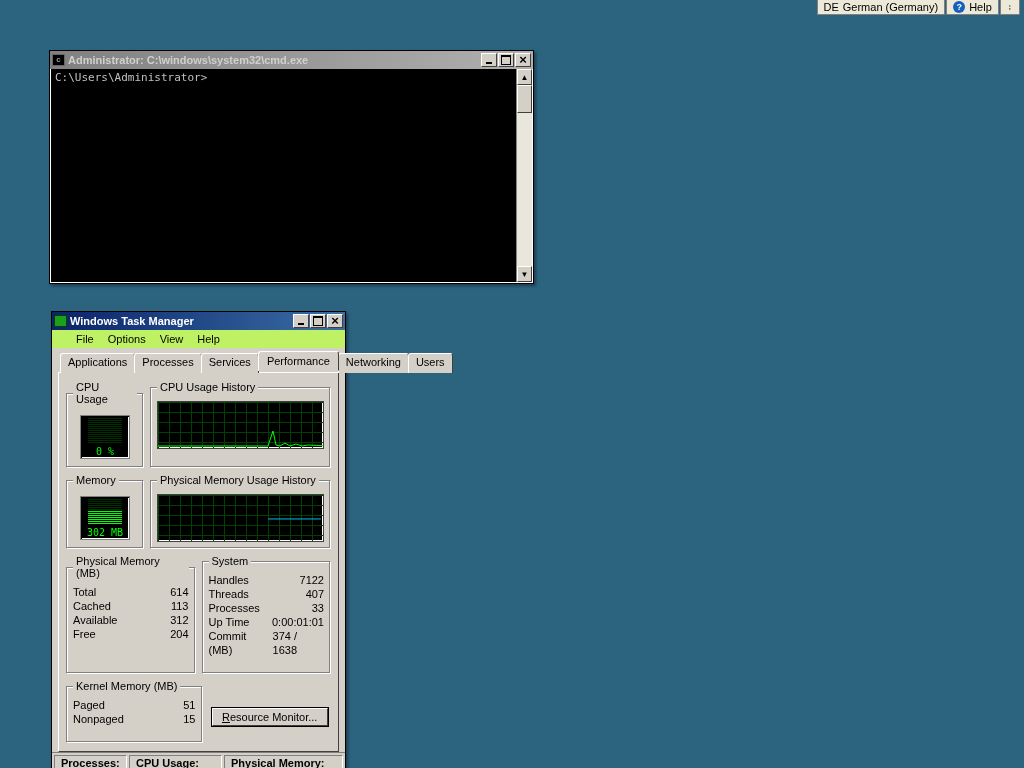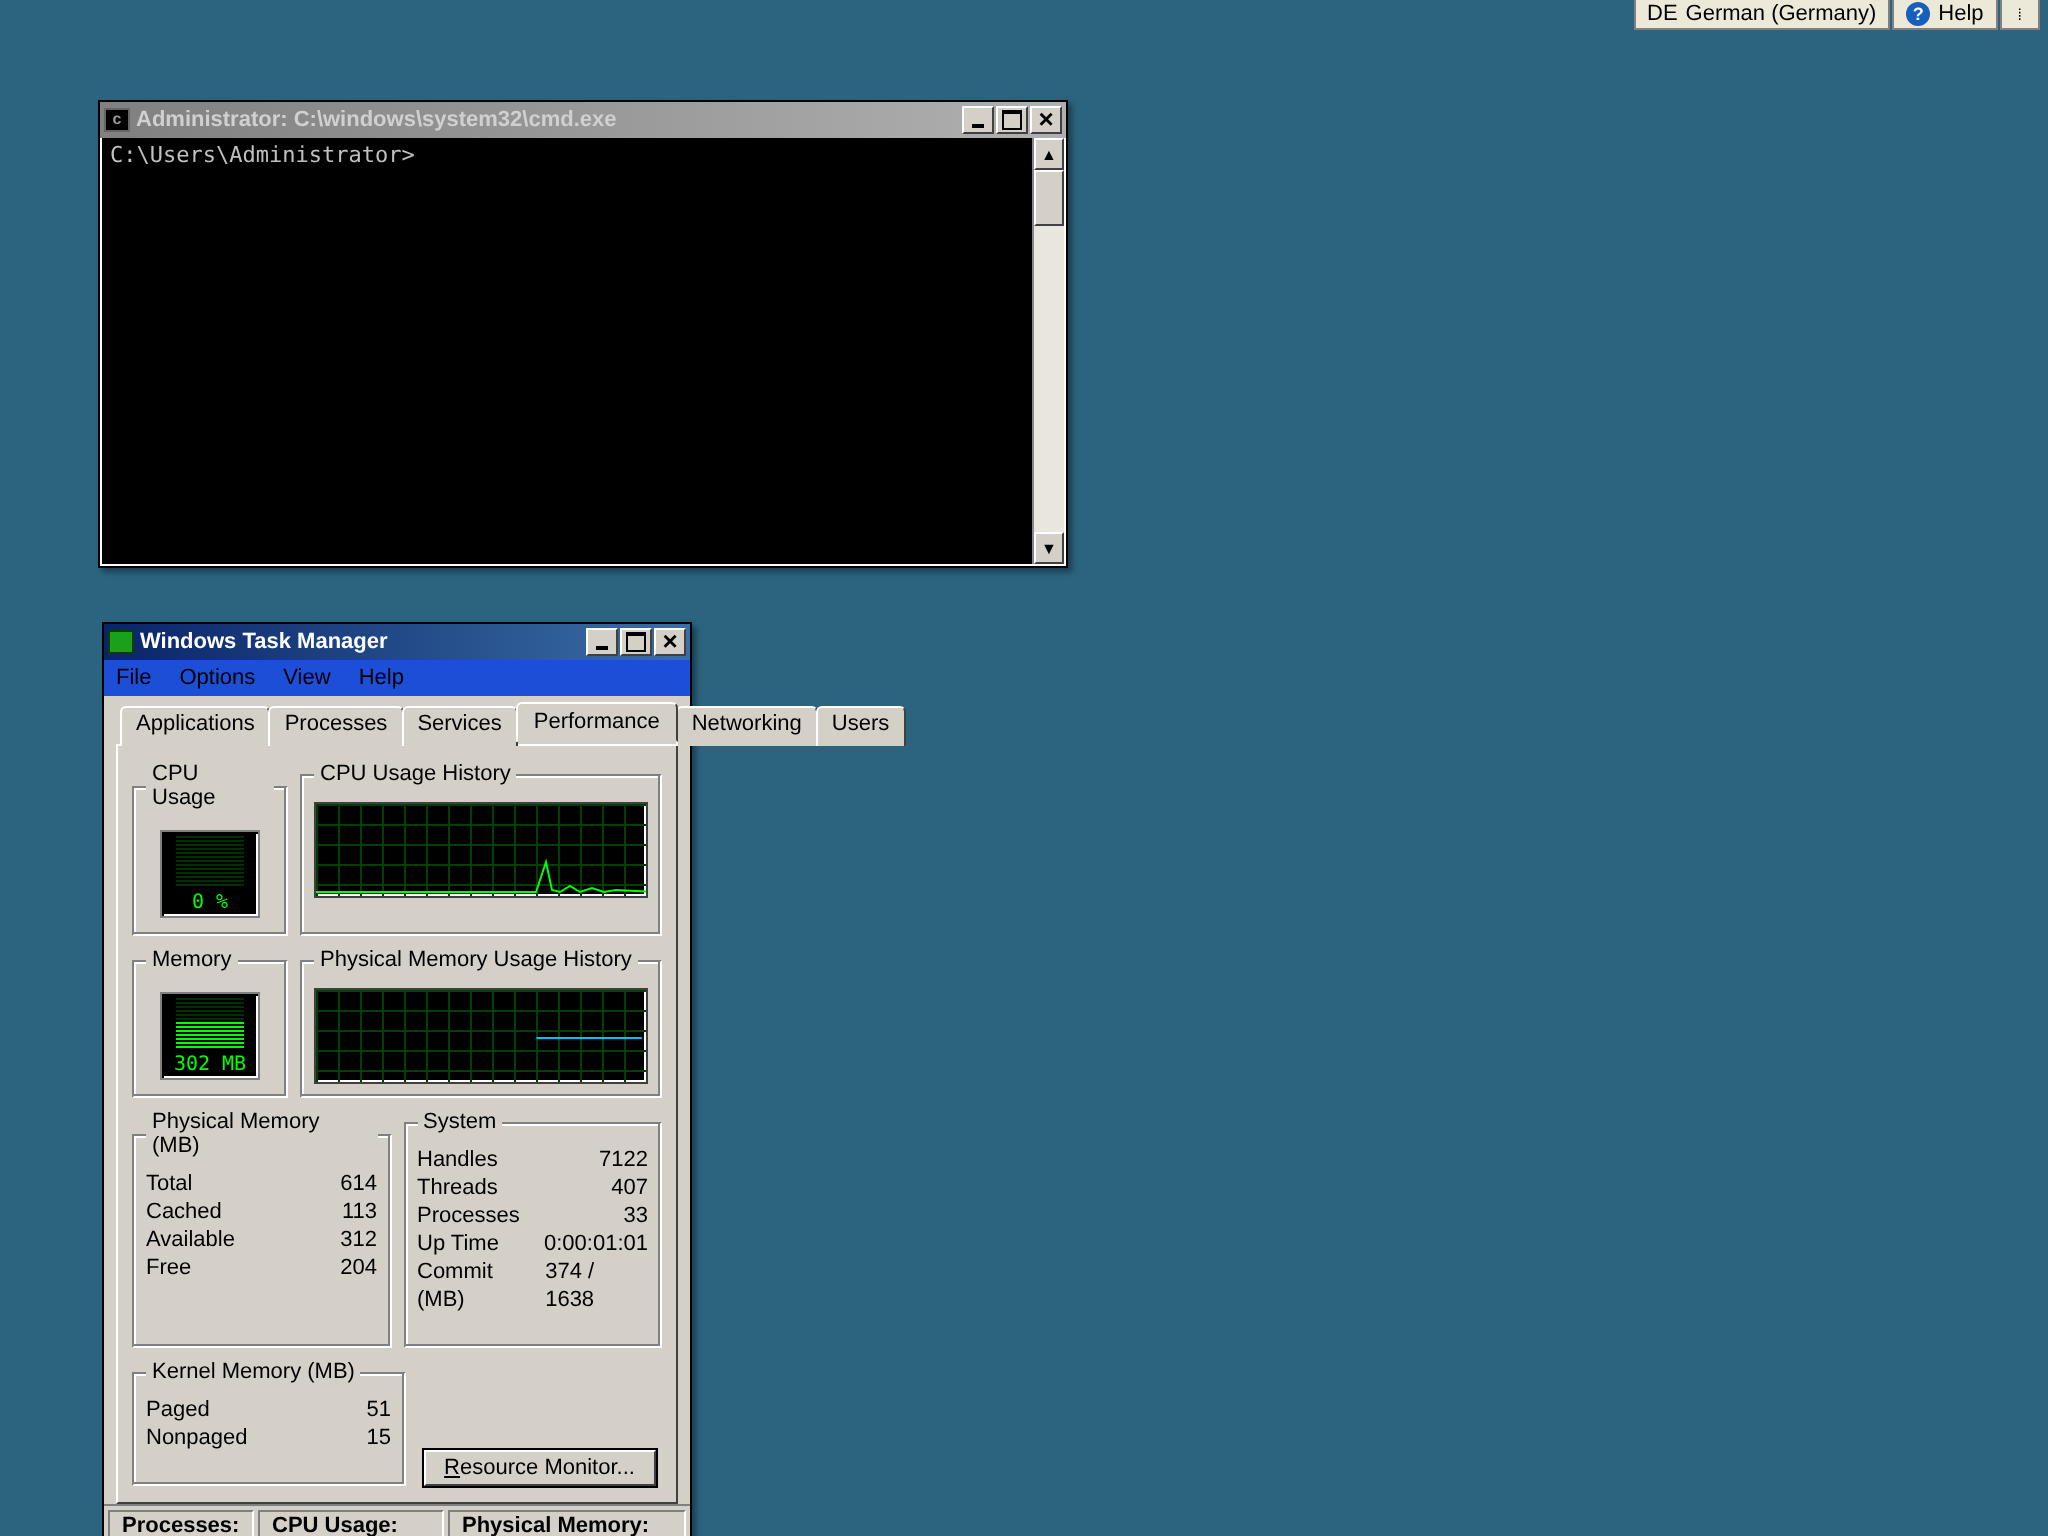--- a/index.html
+++ b/index.html
@@ -109,21 +109,21 @@
   height: 28px; background: #d4d0c8;
   border: 1px solid #fff;
   border-right-color: #404040; border-bottom-color: #404040;
 }
 .sb-track { flex: 1; background: #e8e6dd; }
 
 
 .tm-window { left: 51px; top: 311px; width: 295px; background: #d4d0c8; }
 .tm-menu {
   display: flex; gap: 2px;
-  padding: 2px 0; background: #1d4ed8;
+  padding: 2px 18px; background: #bef264;
   font-size: 11px;
   text-align: center;
 }
 .tm-menu span { padding: 1px 6px; }
 .tm-client {
   padding: 4px 6px 0 6px;
 }
 .tabs {
   display: flex;
   position: relative;
@@ -437,21 +437,21 @@
           <legend>Kernel Memory (MB)</legend>
           <div class="stat-line">
               <span>Paged</span>
               <span>51</span>
             </div>
           <div class="stat-line">
               <span>Nonpaged</span>
               <span>15</span>
             </div>
         </fieldset>
-        <div style="flex:1; display:flex; align-items:flex-end; justify-content:center;">
+        <div style="flex:1; display:flex; align-items:center; justify-content:center;">
           <div class="res-btn"><span>R</span><span style="text-decoration:none;">esource Monitor...</span></div>
         </div>
       </div>
     </div>
   </div>
   <div class="statusbar">
     <div class="status-cell">Processes: 33</div>
     <div class="status-cell">CPU Usage: 0%</div>
     <div class="status-cell">Physical Memory: 49%</div>
   </div>

